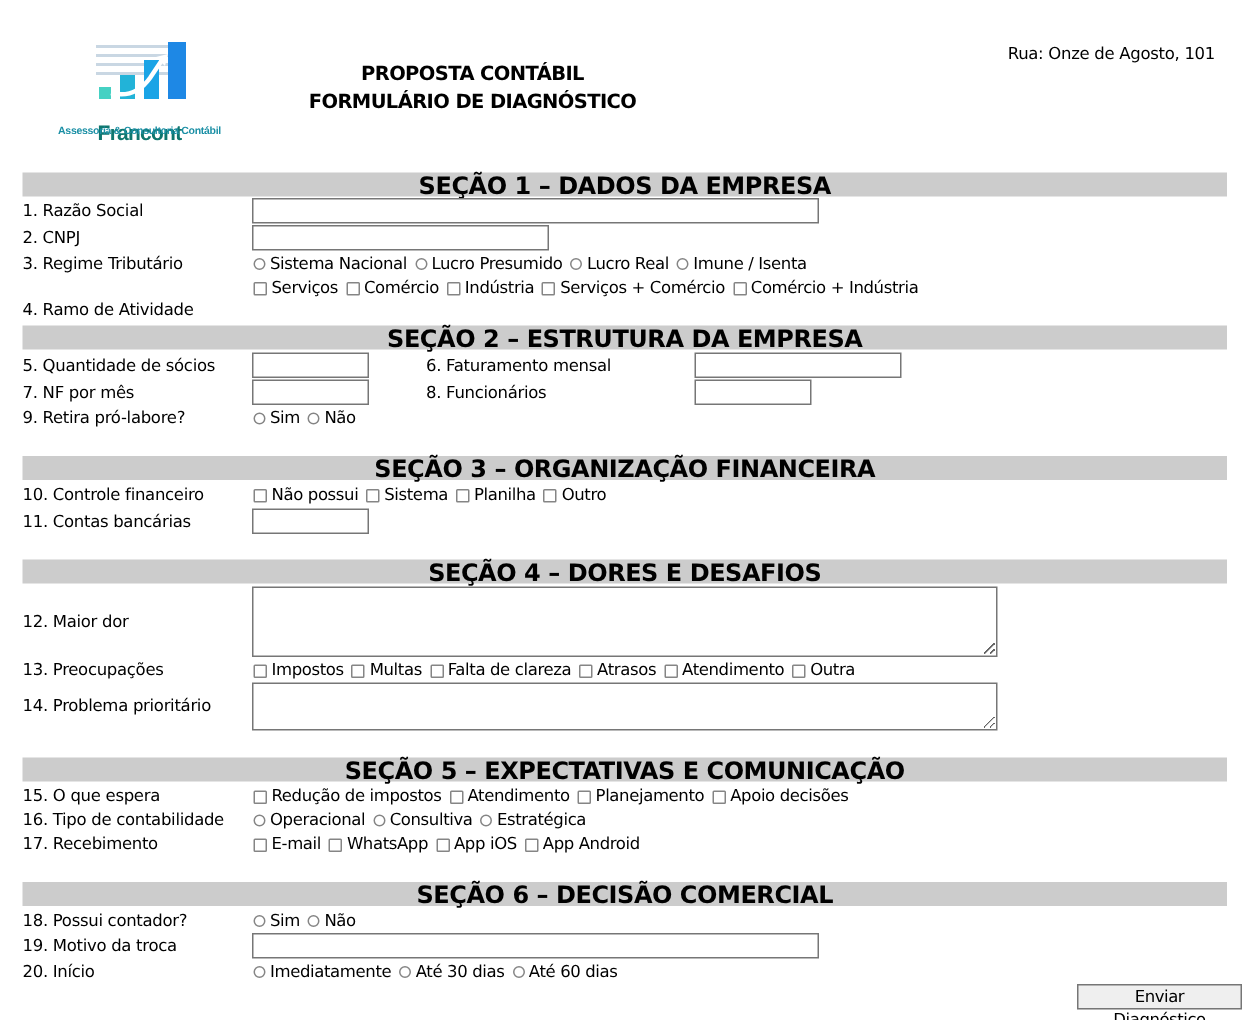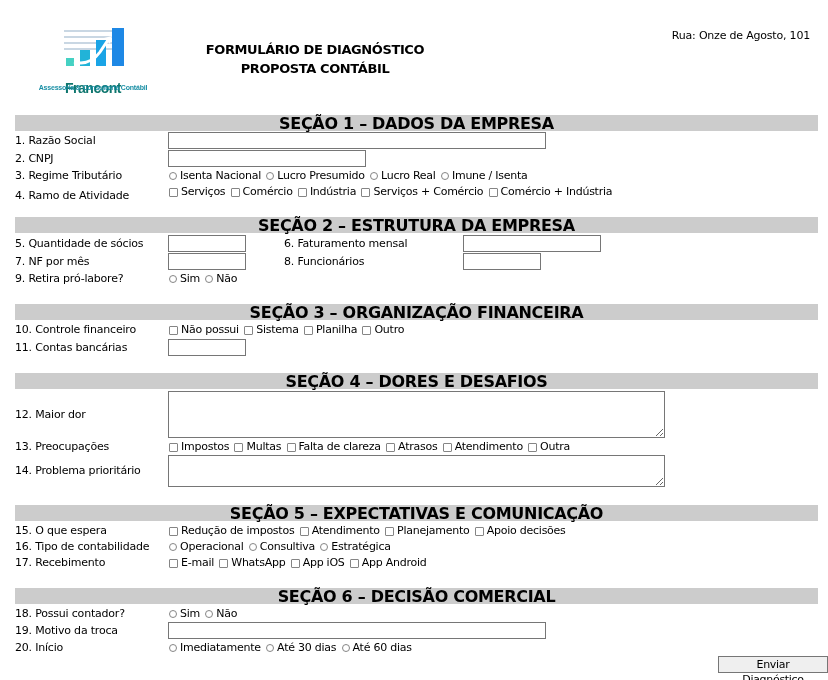--- a/index.html
+++ b/index.html
@@ -42,53 +42,53 @@
     <rect x="62" y="14" width="10" height="26" fill="#1aa4e6"></rect>
     <rect x="78" y="2" width="12" height="38" fill="#1e88e5"></rect>
     <path d="M40 36 Q56 40 66 26 L74 14" stroke="#fff" stroke-width="3" fill="none"></path>
     <path d="M70 12 L78 10 L76 18 Z" fill="#fff"></path>
   </svg>
   <div class="logo-name">Francont</div>
   <div class="logo-sub">Assessoria &amp; Consultoria Contábil</div>
 </div>
 
 <div class="abs title">
+  <div>PROPOSTA CONTÁBIL</div>
   <div>FORMULÁRIO DE DIAGNÓSTICO</div>
-  <div>PROPOSTA CONTÁBIL</div>
 </div>
 
 <div class="abs addr">
   <div>Rua: Onze de Agosto, 101</div>
 </div>
 
 <div class="section" style="top:115px">SEÇÃO 1 – DADOS DA EMPRESA</div>
 <div class="lbl" style="top:134px">1. Razão Social</div>
 <input class="field" style="left: 168px; top: 132px; width: 378px;">
 <div class="lbl" style="top:152px">2. CNPJ</div>
 <input class="field" style="left: 168px; top: 150px; width: 198px;">
 <div class="lbl" style="top:169px">3. Regime Tributário</div>
 <div class="opts" style="top:169px">
   <span class="opt">
       <span class="radio"></span>
-      <span>Isenta Nacional</span>
+      <span>Sistema Nacional</span>
     </span>
   <span class="opt">
       <span class="radio"></span>
       <span>Lucro Presumido</span>
     </span>
   <span class="opt">
       <span class="radio"></span>
       <span>Lucro Real</span>
     </span>
   <span class="opt">
       <span class="radio"></span>
       <span>Imune / Isenta</span>
     </span>
 </div>
-<div class="lbl" style="top:189px">4. Ramo de Atividade</div>
+<div class="lbl" style="top:200px">4. Ramo de Atividade</div>
 <div class="opts" style="top:185px">
   <span class="opt">
       <span class="check"></span>
       <span>Serviços</span>
     </span>
   <span class="opt">
       <span class="check"></span>
       <span>Comércio</span>
     </span>
   <span class="opt">

